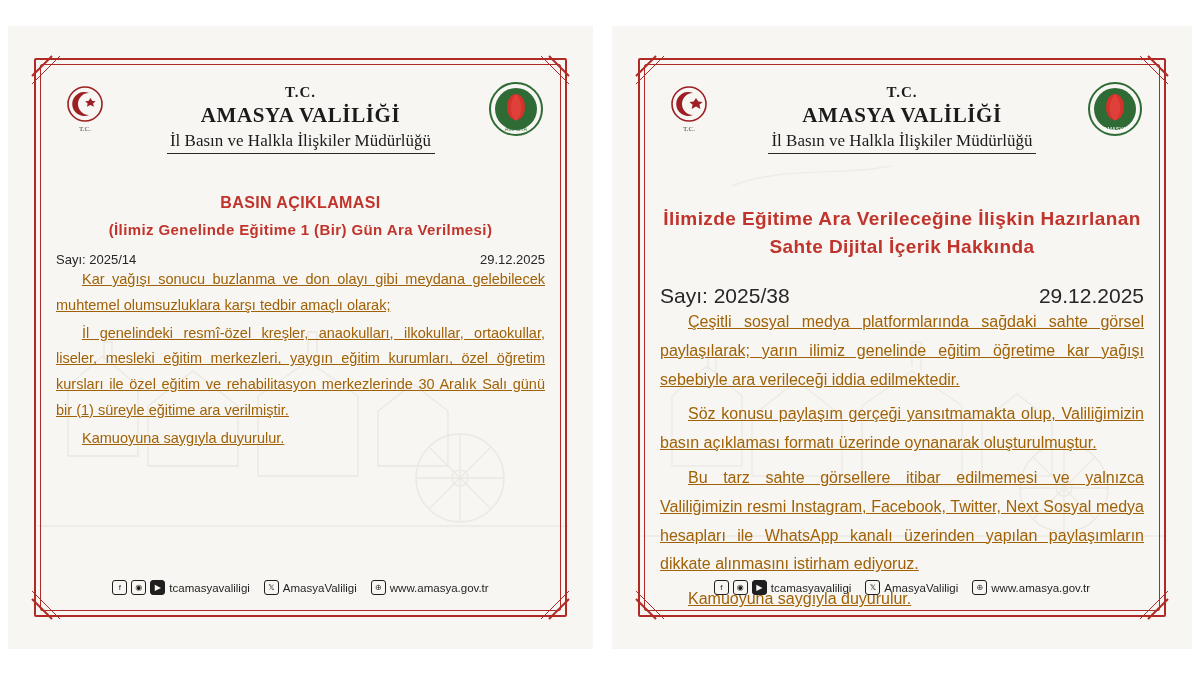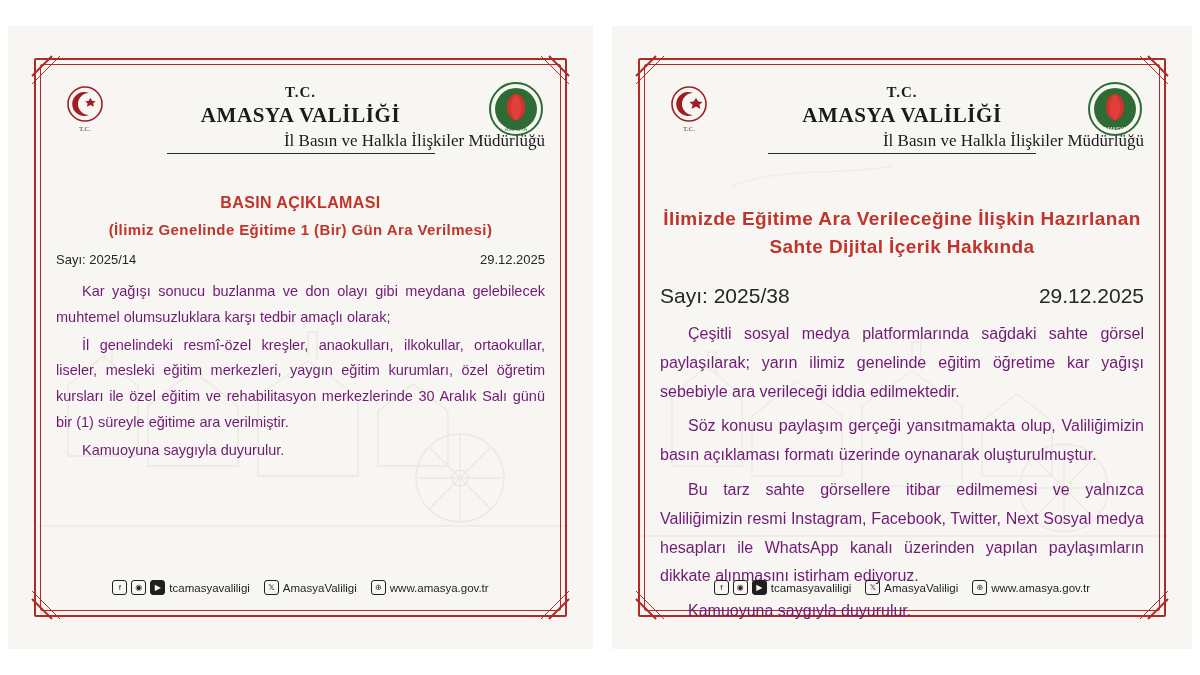--- a/index.html
+++ b/index.html
@@ -108,21 +108,20 @@
     font-size: 21px;
     letter-spacing: 0.6px;
     color: #1b1b1b;
     margin: 2px 0 0 0;
   }
   .mudurluk-line {
     font-family: "Liberation Serif", serif;
     font-size: 17px;
     color: #1b1b1b;
     margin: 3px 0 0 0;
-    text-align: right;
   }
   .mudurluk-underline {
     width: 268px;
     height: 1px;
     background: #2a2a2a;
     margin: 2px auto 0 auto;
   }
 
   
   .title-red {
@@ -144,25 +143,25 @@
     display: flex;
     justify-content: space-between;
     align-items: baseline;
     margin-top: 14px;
     font-size: 13px;
     color: #262626;
   }
   .meta-row-right { margin-top: 24px; font-size: 21px; }
 
   .body-text {
-    margin-top: 12px;
     font-size: 14.5px;
     line-height: 1.78;
-    color: #701a75;
+    color: #a16207;
     text-align: justify;
+    text-decoration: underline;
   }
   .body-text p { margin: 0 0 2px 0; text-indent: 26px; }
   .body-text-right { font-size: 16px; line-height: 1.8; }
   .body-text-right p { margin: 0 0 6px 0; text-indent: 28px; }
 
   
   .footer {
     position: absolute;
     left: 0;
     right: 0;

